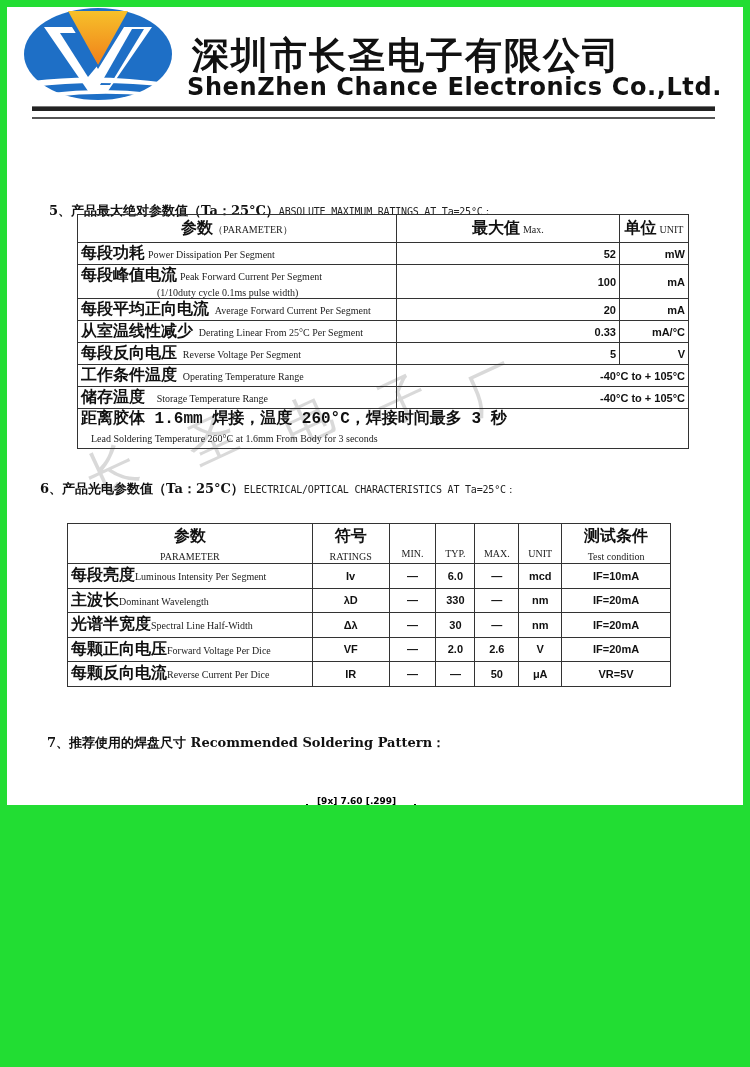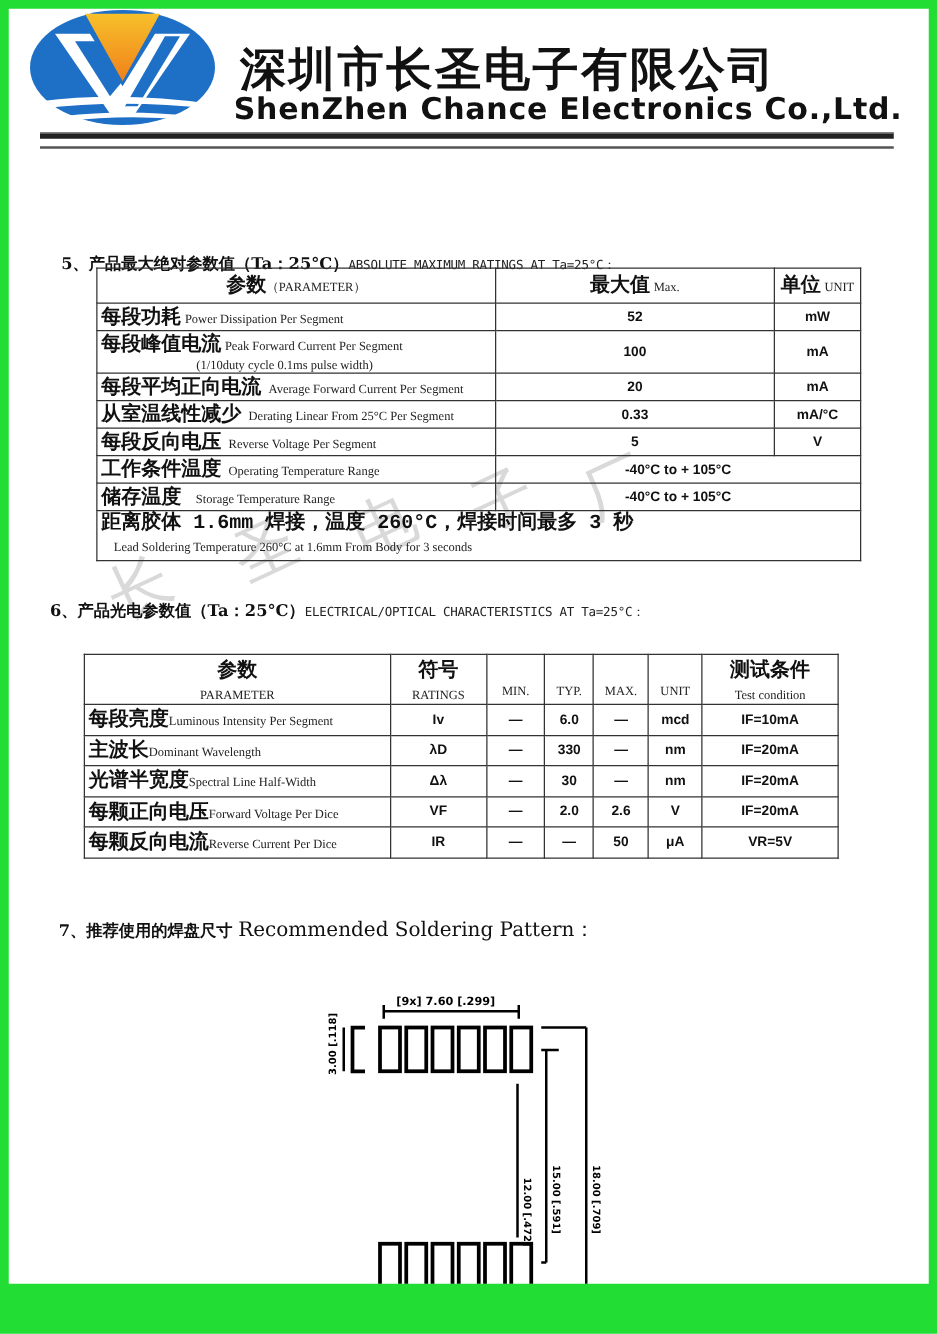--- a/index.html
+++ b/index.html
@@ -5,21 +5,21 @@
   * { box-sizing: border-box; margin: 0; padding: 0; }
   html, body { width: 750px; height: 1067px; overflow: hidden; }
   body {
     background: #22dd33;
     font-family: "Liberation Sans", "DejaVu Sans", sans-serif;
     position: relative;
   }
   .page {
     position: absolute;
     left: 7px; top: 7px;
-    width: 736px; height: 1020px;
+    width: 736px; height: 798px;
     background: #ffffff;
     overflow: hidden;
   }
   
   .logo { position: absolute; left: 15px; top: 0; width: 152px; height: 98px; }
   .company-cn {
     position: absolute; left: 185px; top: 24px;
     font-family: "DejaVu Sans", sans-serif; font-weight: bold;
     font-size: 37px; letter-spacing: 2px; color: #111;
     white-space: nowrap;
@@ -41,21 +41,21 @@
     font-size: 10px; color: #222; letter-spacing: -0.2px;
   }
 
   table { border-collapse: collapse; position: absolute; color: #111; }
   td {
     border: 1px solid #333; font-size: 10.5px; height: 19px; padding: 0 3px;
     white-space: nowrap;
   }
   .cn { font-weight: bold; font-family: Liberation Mono, monospace; font-size: 16px; }
   .mono { font-family: Liberation Serif, serif; font-size: 10px; color: #222; }
-  .val { text-align: center; font-weight: bold; font-family: "Liberation Sans", sans-serif; font-size: 11px; }
+  .val { text-align: right; font-weight: bold; font-family: "Liberation Sans", sans-serif; font-size: 11px; }
 
   #t1 { left: 70px; top: 207px; width: 612px; }
   #t1 td { height: 19px; }
   #t1 tr.head td { height: 28px; }
   #t1 tr.two td { height: 33px; }
 
   #t2 { left: 60px; top: 516px; width: 604px; }
   #t2 td { height: 24.5px; text-align: center; }
   #t2 td.left { text-align: left; }
   #t2 tr.head td { height: 40px; }
@@ -232,21 +232,21 @@
       <td class="val">—</td>
       <td class="val">—</td>
       <td class="val">50</td>
       <td class="val">μA</td>
       <td class="val">VR=5V</td>
     </tr>
   </tbody>
     </table>
 
   <div class="section-title" style="left:40px;top:727px;">
-    <span>7、推荐使用的焊盘尺寸</span> <span style="font-family:'DejaVu Serif',serif;font-weight:normal;font-size:16px;">Recommended Soldering Pattern：</span>
+    <span>7、推荐使用的焊盘尺寸</span> <span style="font-family:'DejaVu Serif',serif;font-weight:bold;font-size:13px;">Recommended Soldering Pattern：</span>
   </div>
 
   <svg class="drawing" viewBox="0 0 250 280" fill="none" stroke="#000" stroke-width="3">
 
     <path d="M55 40 H45 V75 H55"></path>
     <rect x="67" y="40" width="16" height="35"></rect>
     <rect x="88" y="40" width="16" height="35"></rect>
     <rect x="109" y="40" width="16" height="35"></rect>
     <rect x="130" y="40" width="16" height="35"></rect>
     <rect x="151" y="40" width="16" height="35"></rect>

